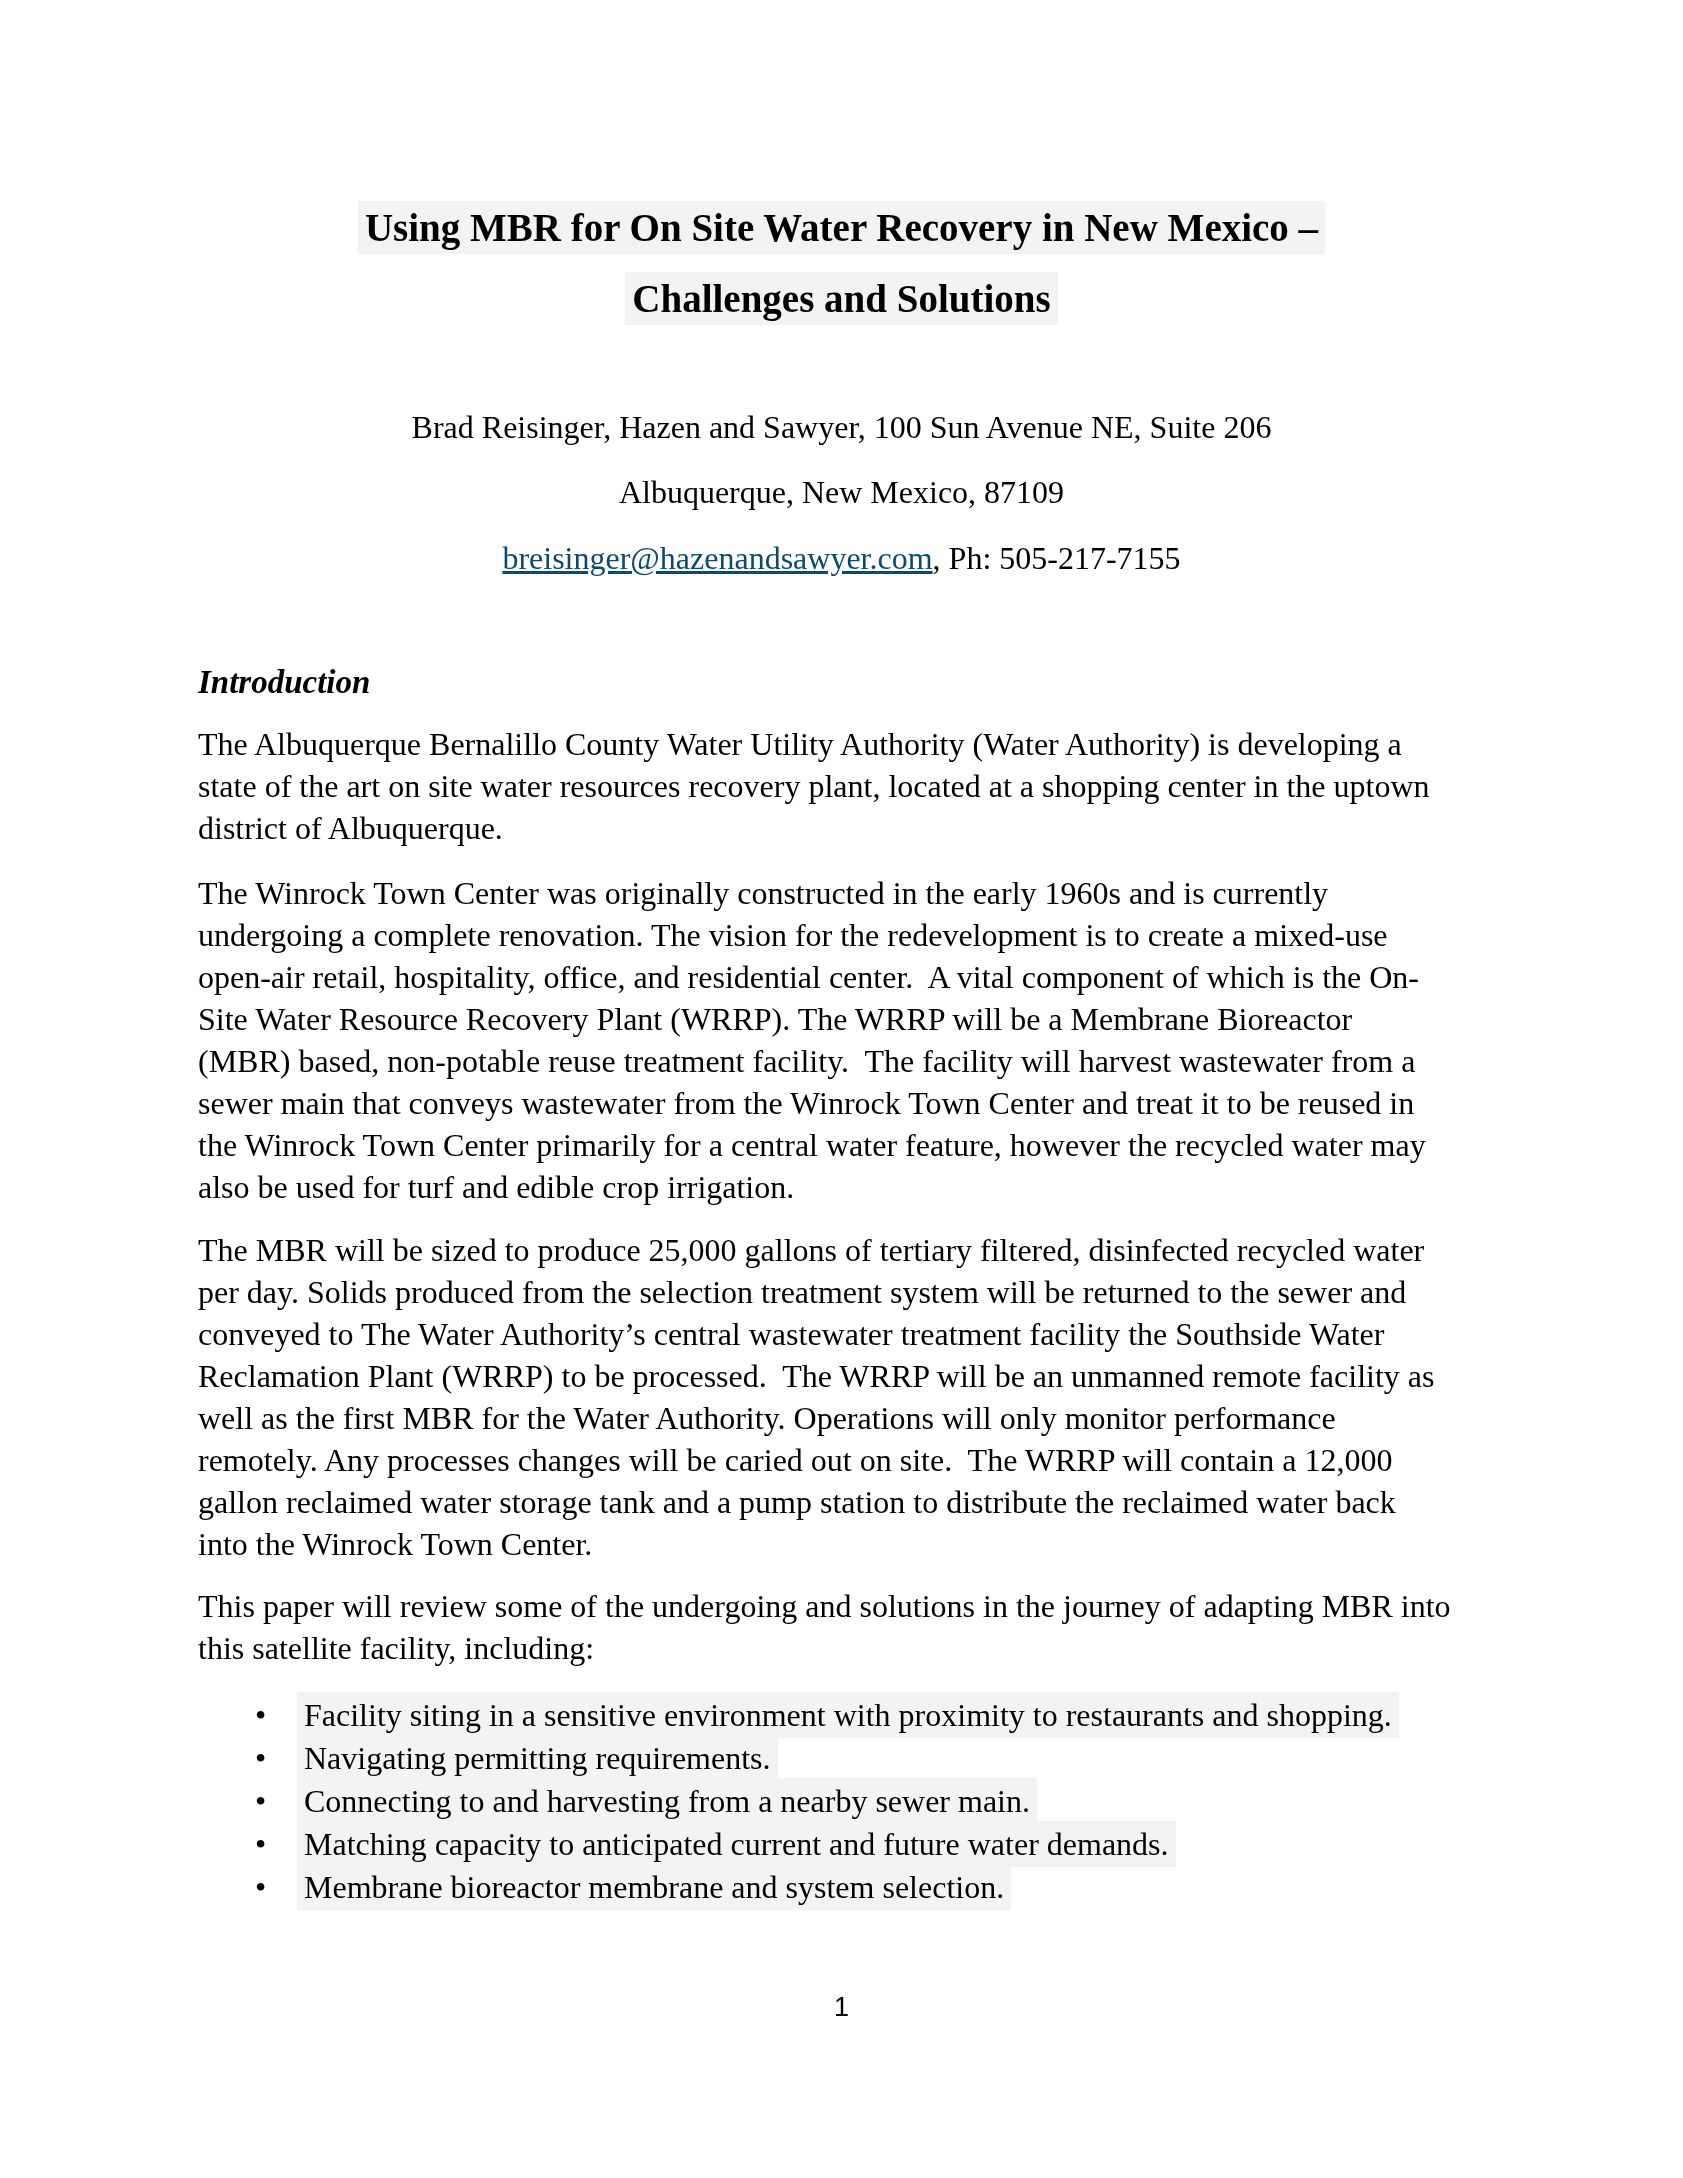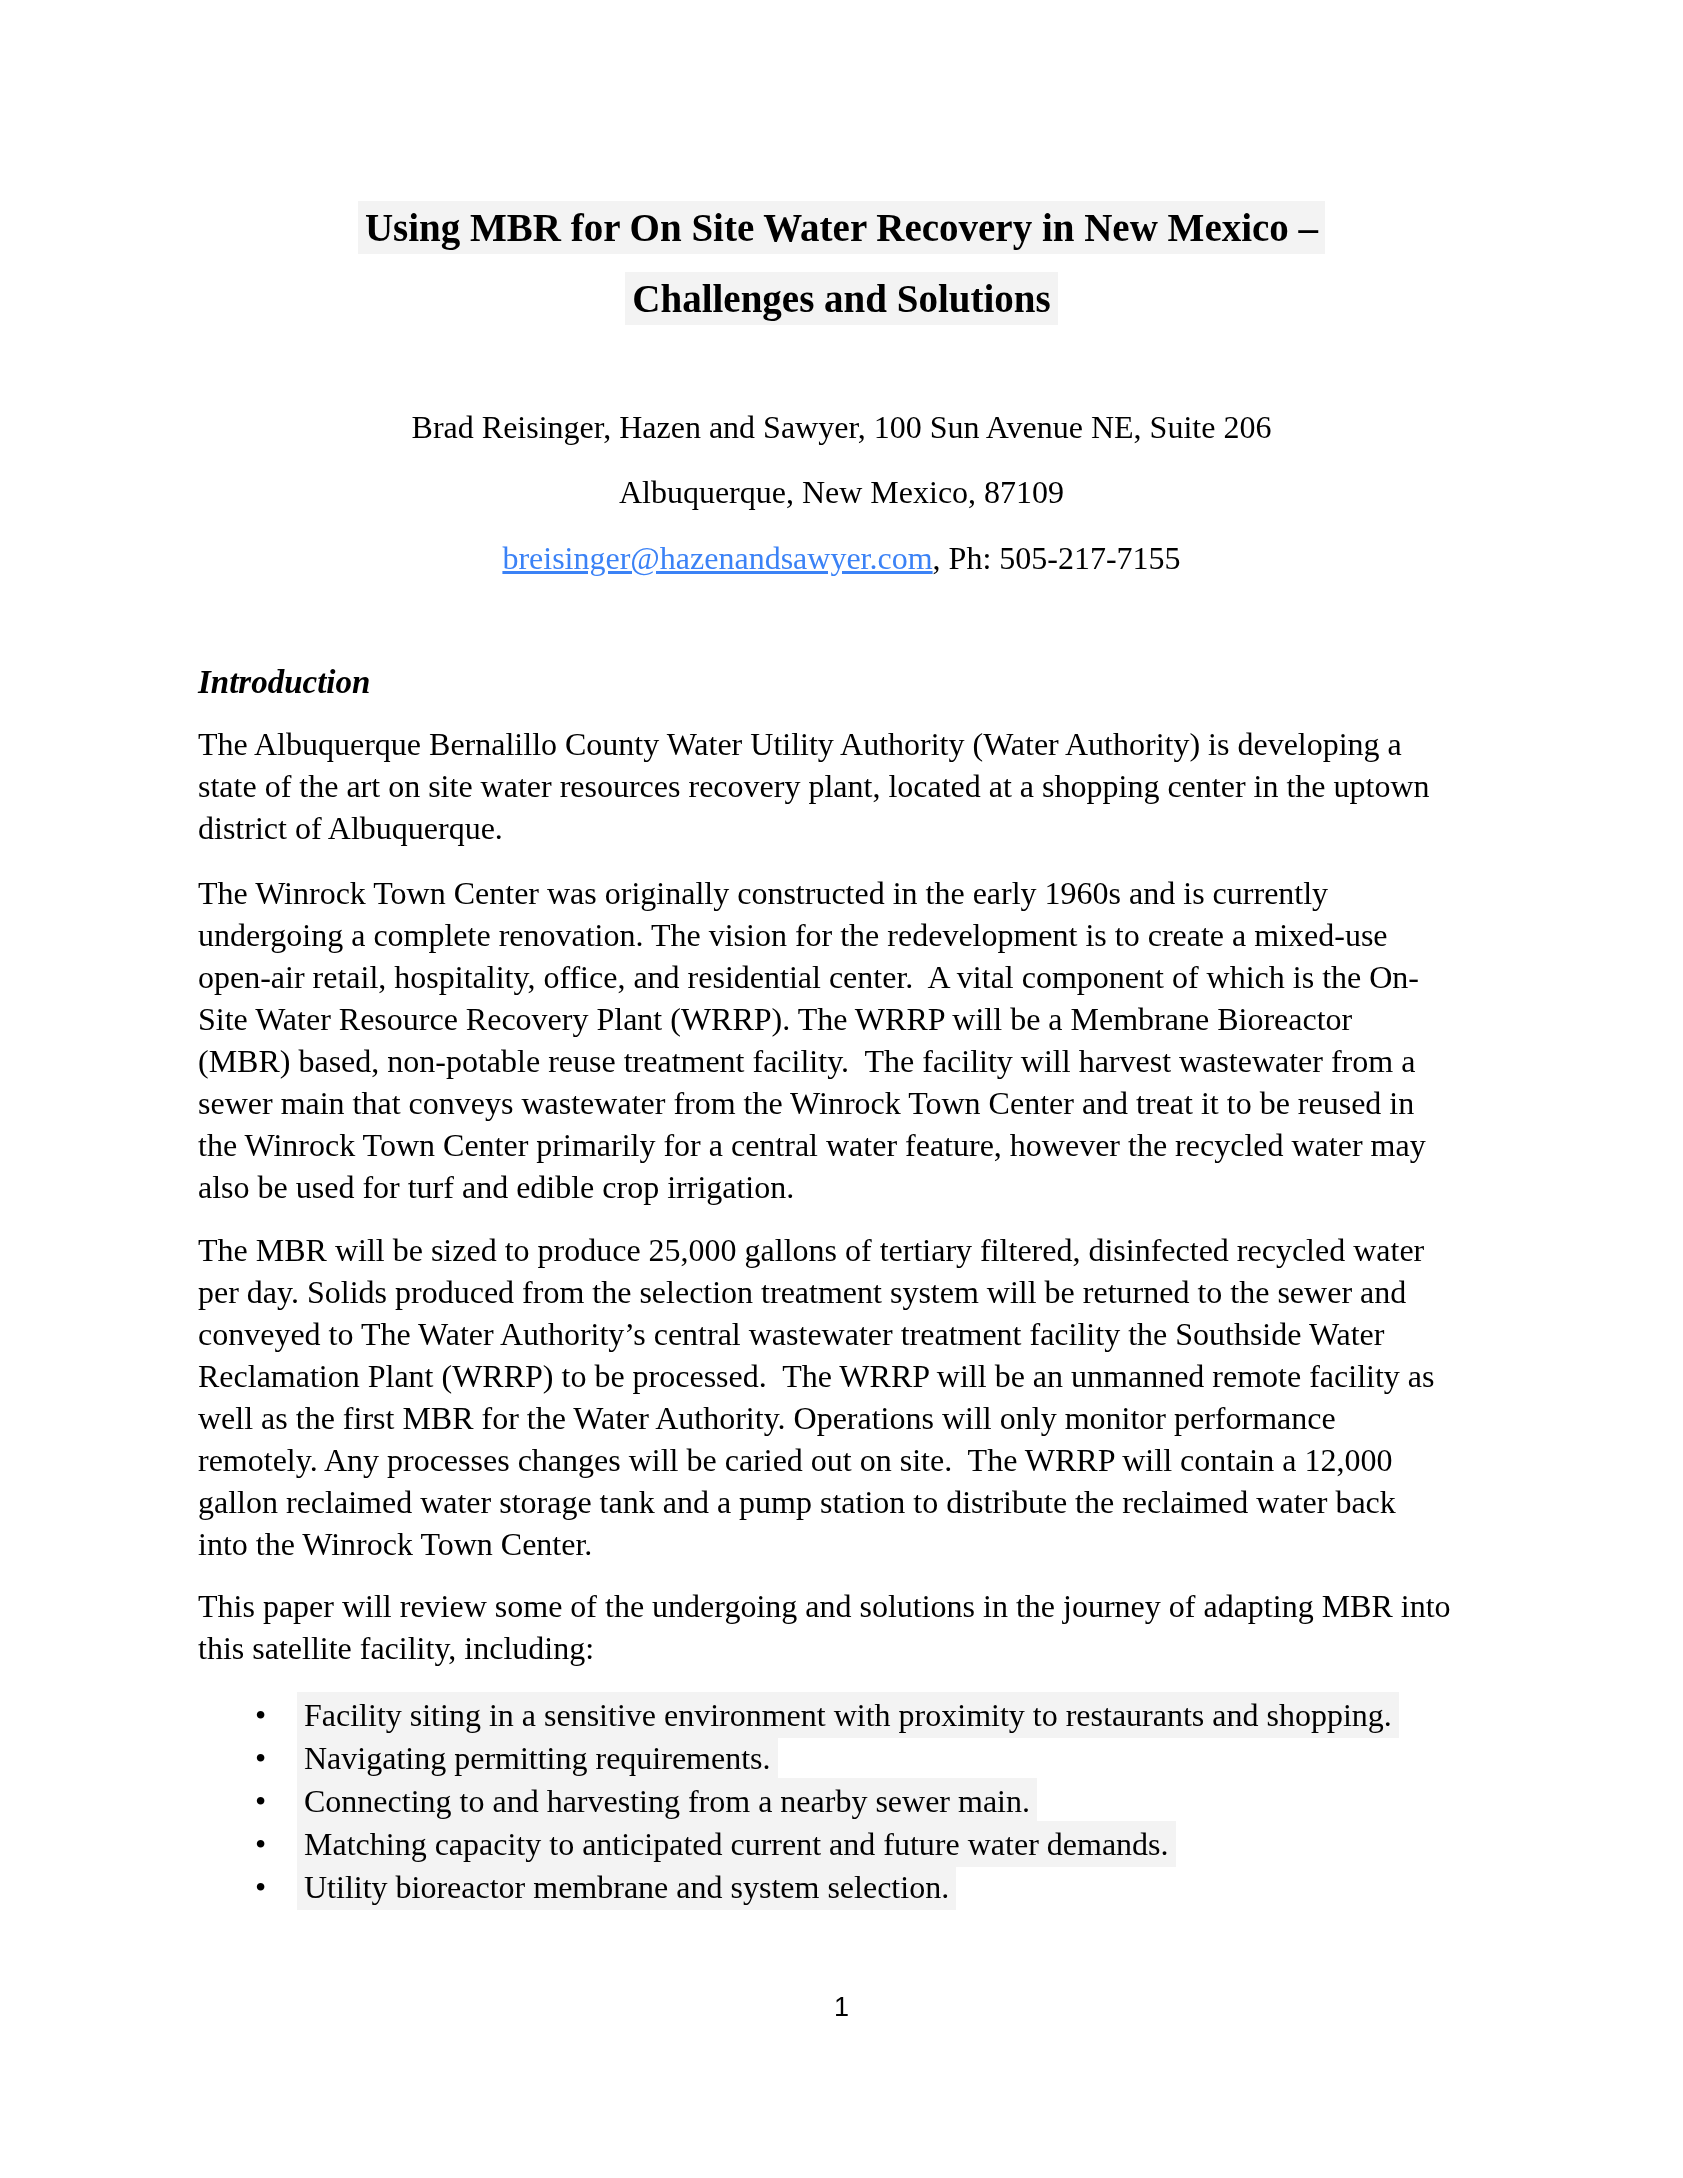--- a/index.html
+++ b/index.html
@@ -38,21 +38,21 @@
   .center-line {
     text-align: center;
     font-size: 32px;
     line-height: 42px;
     white-space: pre-wrap;
   }
   .author-line  { margin-top: 83px; font-family: Liberation Serif, serif; }
   .address-line { margin-top: 23px; }
   .contact-line { margin-top: 24px; }
   a.email-link {
-    color: #3b82f6;
+    color: #0c4a6e;
     text-decoration: underline;
     cursor: pointer;
   }
   .section-heading {
     margin-top: 81px;
     font-size: 33px;
     line-height: 44px;
     font-weight: bold;
     font-style: italic;
   }
@@ -138,20 +138,20 @@
     <div class="para para-4">
       <div class="line">This paper will review some of the undergoing and solutions in the journey of adapting MBR into</div>
       <div class="line">this satellite facility, including:</div>
     </div>
 
     <div class="bullet-list">
       <div class="bullet-row"><span class="bullet-dot">•</span><span class="hl">Facility siting in a sensitive environment with proximity to restaurants and shopping.</span></div>
       <div class="bullet-row"><span class="bullet-dot">•</span><span class="hl">Navigating permitting requirements.</span></div>
       <div class="bullet-row"><span class="bullet-dot">•</span><span class="hl">Connecting to and harvesting from a nearby sewer main.</span></div>
       <div class="bullet-row"><span class="bullet-dot">•</span><span class="hl">Matching capacity to anticipated current and future water demands.</span></div>
-      <div class="bullet-row"><span class="bullet-dot">•</span><span class="hl">Utility bioreactor membrane and system selection.</span></div>
+      <div class="bullet-row"><span class="bullet-dot">•</span><span class="hl">Membrane bioreactor membrane and system selection.</span></div>
     </div>
 
   </div>
 
   <div class="footer-page-number">1</div>
 </div>
 
 
 </body></html>

